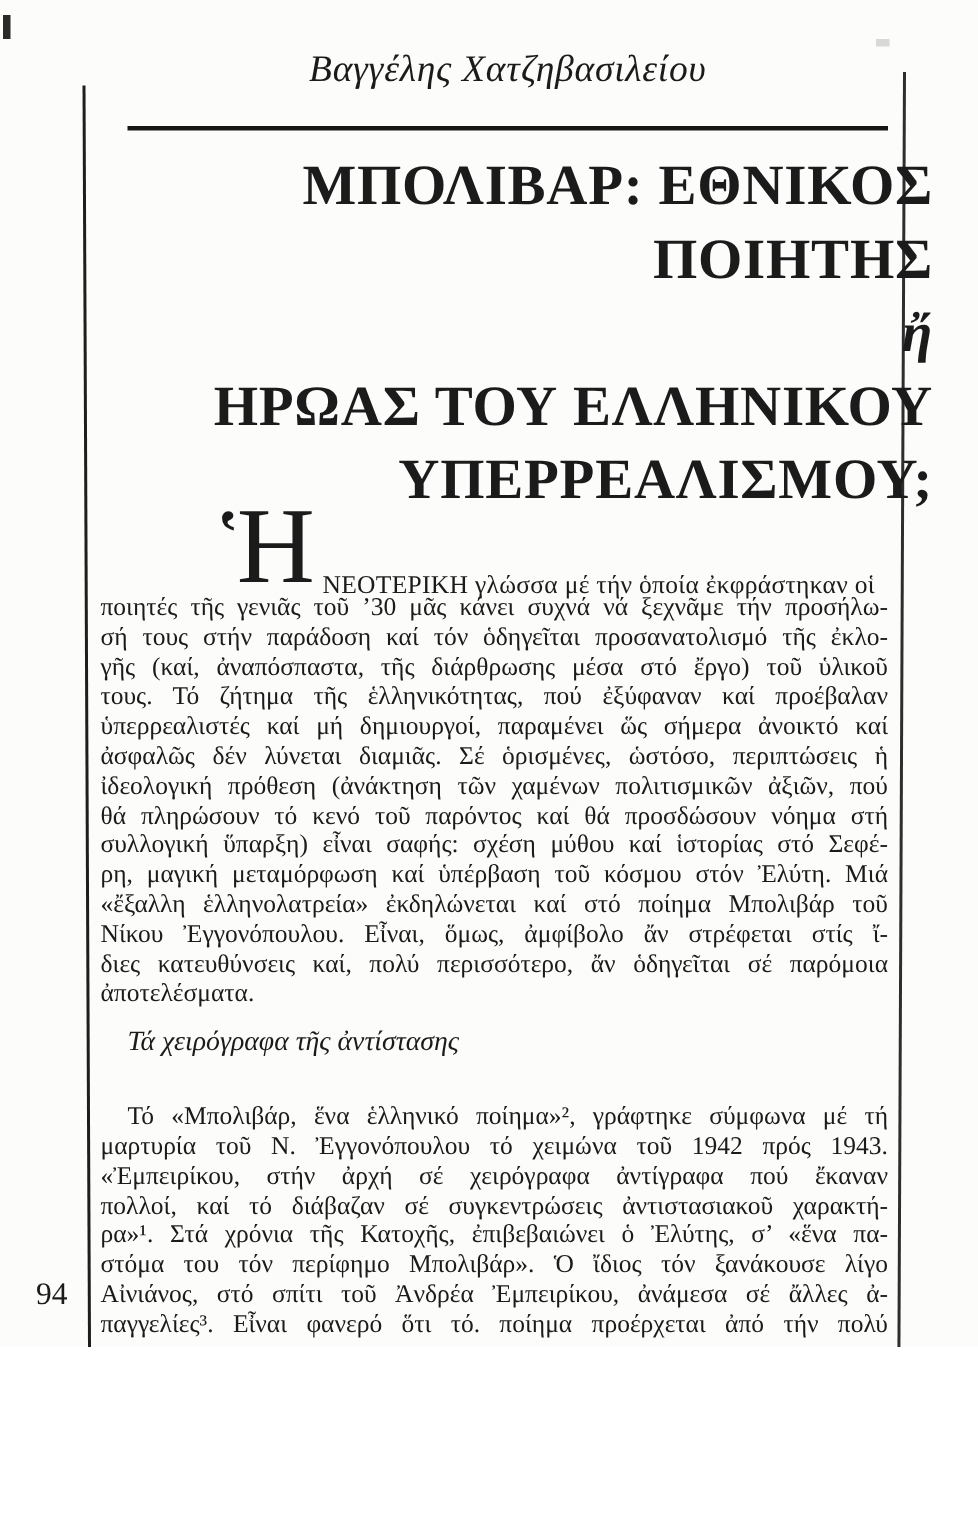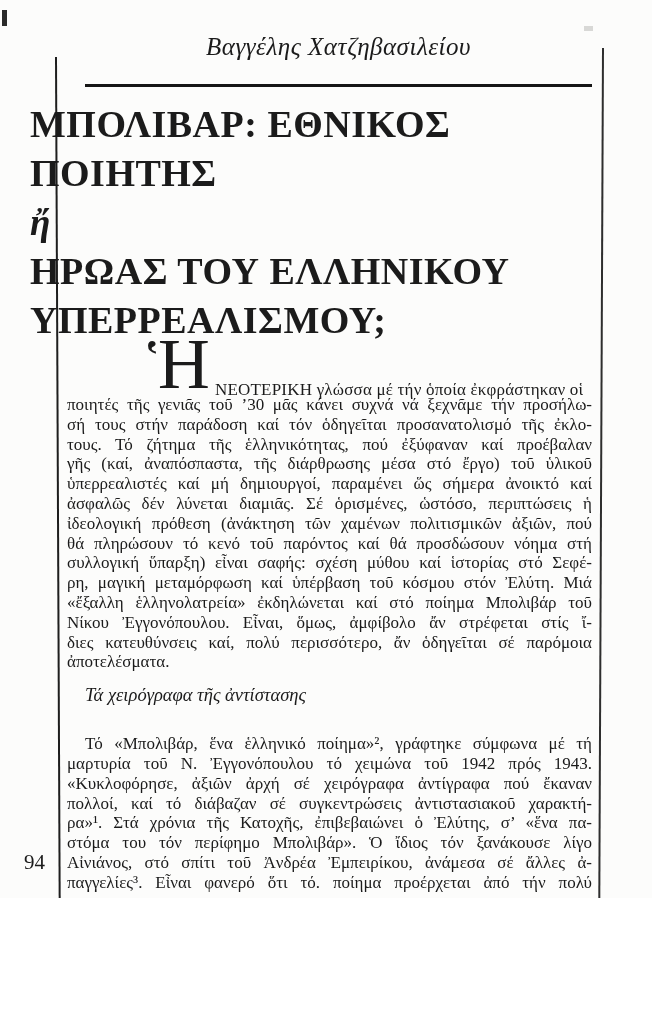--- a/index.html
+++ b/index.html
@@ -35,21 +35,21 @@
     text-align:center;font-style:italic;font-size:25px;line-height:30px;
     letter-spacing:0.5px;
   }
   .author-rule{
     position:absolute;left:85px;top:84px;width:507px;height:3px;
     background:#161616;
   }
   
   .title{
     position:absolute;left:30px;top:100px;width:592px;
-    text-align:left;font-weight:bold;font-size:38px;line-height:49px;
+    text-align:right;font-weight:bold;font-size:38px;line-height:49px;
     letter-spacing:0.5px;
   }
   .title .t-or{font-style:italic;font-size:37px;}
   
   .body-block{
     position:absolute;left:67px;top:336px;width:525px;
     font-size:17px;line-height:19.8px;
   }
   .intro-row{position:relative;height:59px;}
   .dropcap{
@@ -98,41 +98,41 @@
 
   <div class="body-block">
     <div class="para1">
       <div class="intro-row">
         <span class="dropcap">Ἡ</span>
         <span class="intro-first-line">ΝΕΟΤΕΡΙΚΗ γλώσσα μέ τήν ὁποία ἐκφράστηκαν οἱ</span>
       </div>
       <div>
           <div class="bline">ποιητές τῆς γενιᾶς τοῦ ’30 μᾶς κάνει συχνά νά ξεχνᾶμε τήν προσήλω-</div>
           <div class="bline">σή τους στήν παράδοση καί τόν ὁδηγεῖται προσανατολισμό τῆς ἐκλο-</div>
+          <div class="bline">γῆς (καί, ἀναπόσπαστα, τῆς διάρθρωσης μέσα στό ἔργο) τοῦ ὑλικοῦ</div>
           <div class="bline">τους. Τό ζήτημα τῆς ἑλληνικότητας, πού ἐξύφαναν καί προέβαλαν</div>
-          <div class="bline">γῆς (καί, ἀναπόσπαστα, τῆς διάρθρωσης μέσα στό ἔργο) τοῦ ὑλικοῦ</div>
           <div class="bline">ὑπερρεαλιστές καί μή δημιουργοί, παραμένει ὥς σήμερα ἀνοικτό καί</div>
           <div class="bline">ἀσφαλῶς δέν λύνεται διαμιᾶς. Σέ ὁρισμένες, ὡστόσο, περιπτώσεις ἡ</div>
           <div class="bline">ἰδεολογική πρόθεση (ἀνάκτηση τῶν χαμένων πολιτισμικῶν ἀξιῶν, πού</div>
           <div class="bline">θά πληρώσουν τό κενό τοῦ παρόντος καί θά προσδώσουν νόημα στή</div>
           <div class="bline">συλλογική ὕπαρξη) εἶναι σαφής: σχέση μύθου καί ἱστορίας στό Σεφέ-</div>
           <div class="bline">ρη, μαγική μεταμόρφωση καί ὑπέρβαση τοῦ κόσμου στόν Ἐλύτη. Μιά</div>
           <div class="bline">«ἔξαλλη ἑλληνολατρεία» ἐκδηλώνεται καί στό ποίημα Μπολιβάρ τοῦ</div>
           <div class="bline">Νίκου Ἐγγονόπουλου. Εἶναι, ὅμως, ἀμφίβολο ἄν στρέφεται στίς ἴ-</div>
           <div class="bline">διες κατευθύνσεις καί, πολύ περισσότερο, ἄν ὁδηγεῖται σέ παρόμοια</div>
           <div class="bline">ἀποτελέσματα.</div>
         </div>
     </div>
 
     <div class="section-heading">Τά χειρόγραφα τῆς ἀντίστασης</div>
 
     <div class="para2">
         <div class="bline">Τό «Μπολιβάρ, ἕνα ἑλληνικό ποίημα»², γράφτηκε σύμφωνα μέ τή</div>
         <div class="bline">μαρτυρία τοῦ Ν. Ἐγγονόπουλου τό χειμώνα τοῦ 1942 πρός 1943.</div>
-        <div class="bline">«Κυκλοφόρησε, ἀξιῶν ἀρχή σέ χειρόγραφα ἀντίγραφα πού ἔκαναν</div>
+        <div class="bline">«Ἐμπειρίκου, στήν ἀρχή σέ χειρόγραφα ἀντίγραφα πού ἔκαναν</div>
         <div class="bline">πολλοί, καί τό διάβαζαν σέ συγκεντρώσεις ἀντιστασιακοῦ χαρακτή-</div>
         <div class="bline">ρα»¹. Στά χρόνια τῆς Κατοχῆς, ἐπιβεβαιώνει ὁ Ἐλύτης, σ’ «ἕνα πα-</div>
         <div class="bline">στόμα του τόν περίφημο Μπολιβάρ». Ὁ ἴδιος τόν ξανάκουσε λίγο</div>
         <div class="bline">Αἰνιάνος, στό σπίτι τοῦ Ἀνδρέα Ἐμπειρίκου, ἀνάμεσα σέ ἄλλες ἀ-</div>
         <div class="bline">παγγελίες³. Εἶναι φανερό ὅτι τό. ποίημα προέρχεται ἀπό τήν πολύ</div>
       </div>
   </div>
 
   <div class="page-number">94</div>
 

